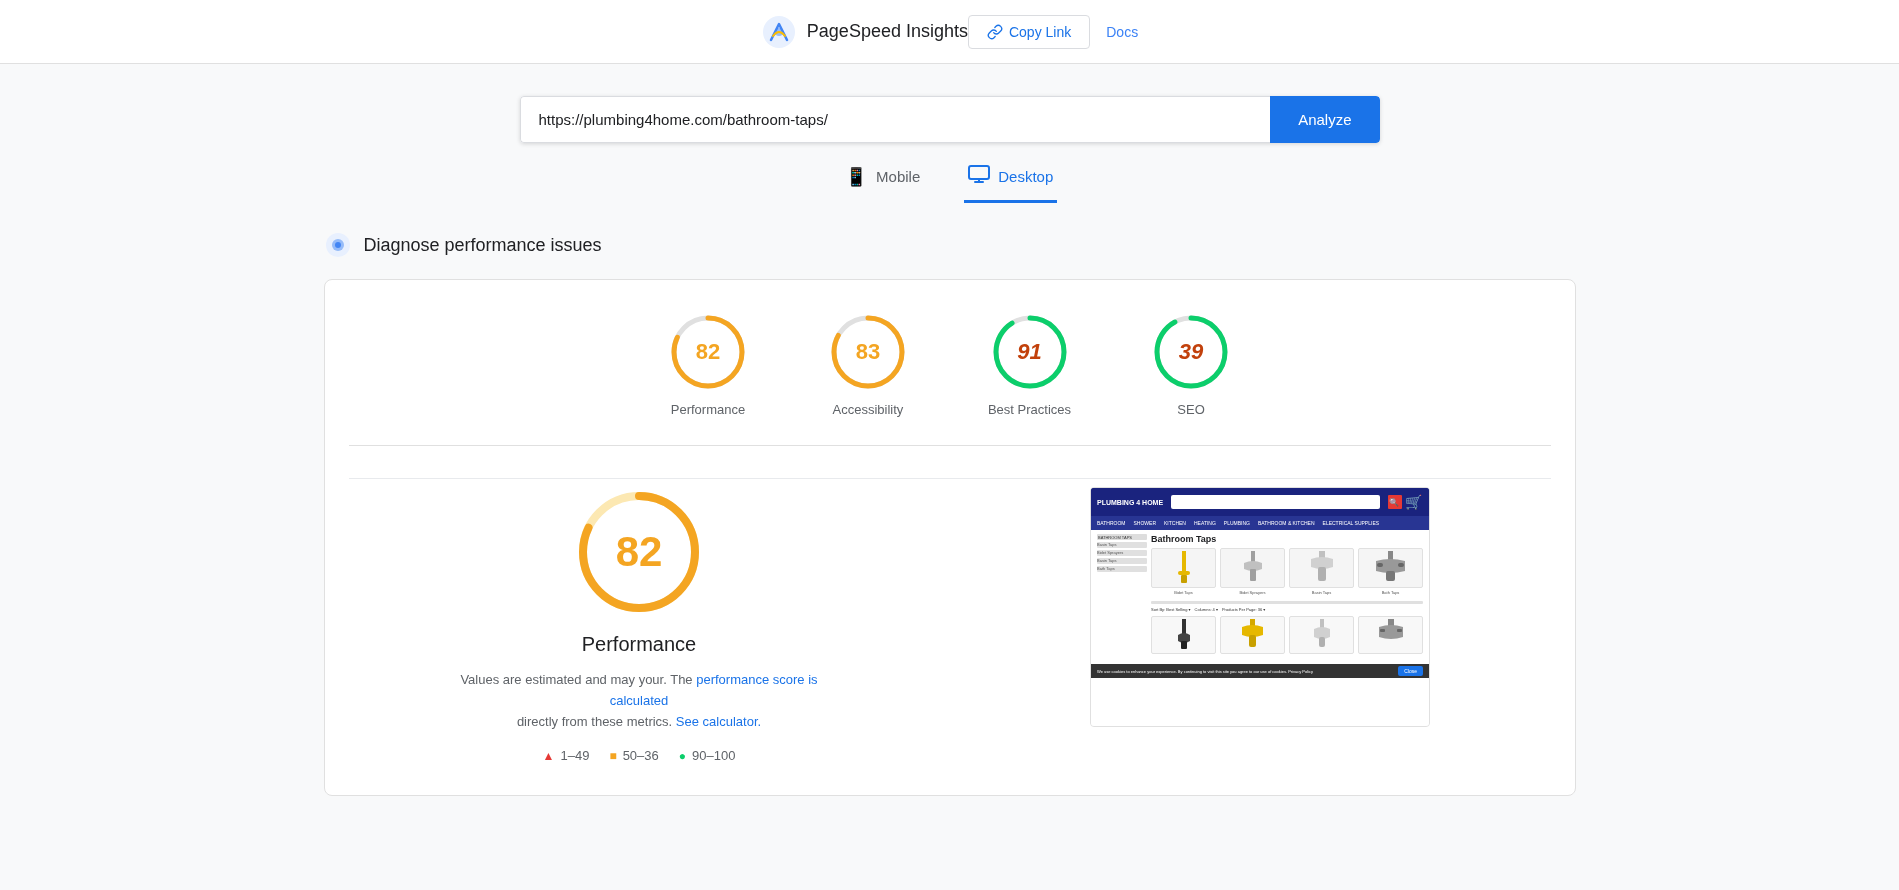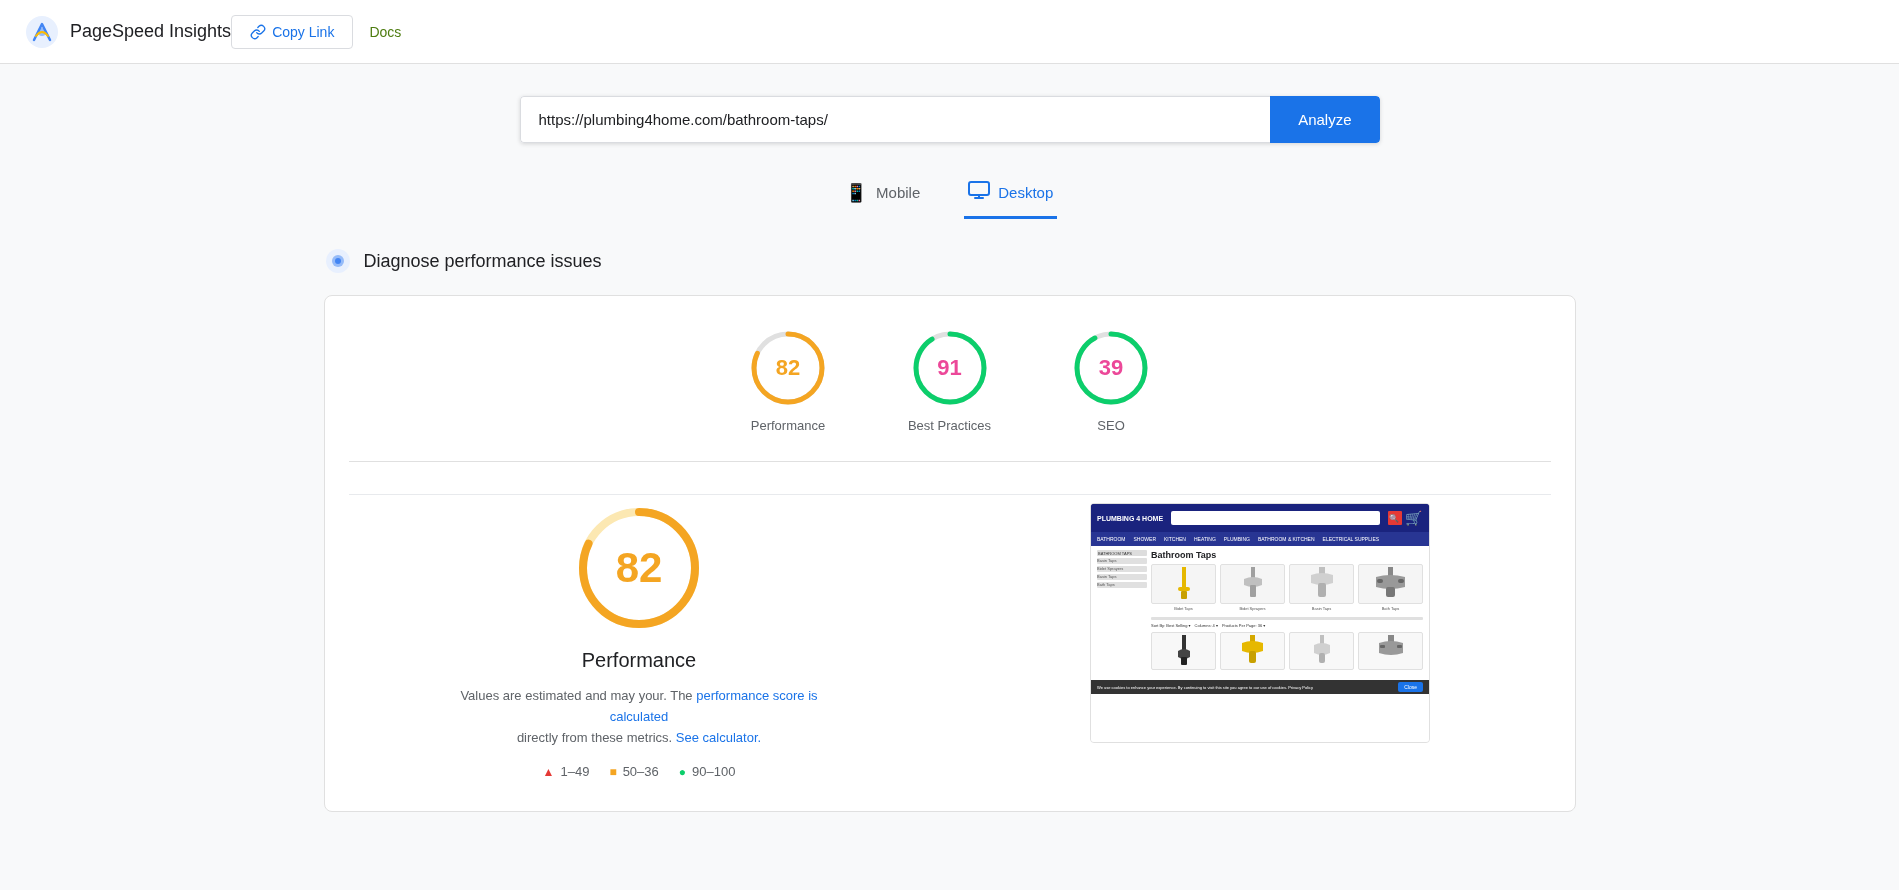--- a/index.html
+++ b/index.html
@@ -2,21 +2,21 @@
 <html><head>
   <meta charset="utf-8">
   <style>
     * { box-sizing: border-box; margin: 0; padding: 0; }
     body { font-family: 'Google Sans', Arial, sans-serif; background: #f8f9fa; color: #202124; min-height: 890px; }
 
     
     .header {
       display: flex;
       align-items: center;
-      justify-content: flex-start;
+      justify-content: center;
       padding: 0 24px;
       height: 64px;
       background: #fff;
       border-bottom: 1px solid #e0e0e0;
     }
     .header-left {
       display: flex;
       align-items: center;
       gap: 10px;
     }
@@ -41,39 +41,39 @@
       padding: 8px 18px;
       border: 1px solid #dadce0;
       border-radius: 4px;
       background: #fff;
       color: #1a73e8;
       font-size: 14px;
       cursor: pointer;
       font-weight: 500;
     }
     .docs-link {
-      color: #4d7c0f;
+      color: #3b82f6;
       font-size: 14px;
       font-weight: 500;
       text-decoration: none;
       cursor: pointer;
     }
 
     
     .main {
       max-width: 1300px;
       margin: 0 auto;
       padding: 32px 24px;
     }
 
     
     .url-bar-row {
       display: flex;
       justify-content: center;
-      margin-bottom: 28px;
+      margin-bottom: 12px;
     }
     .url-bar-container {
       display: flex;
       width: 860px;
       box-shadow: 0 1px 4px rgba(0,0,0,0.15);
       border-radius: 4px;
       overflow: hidden;
     }
     .url-input {
       flex: 1;
@@ -402,21 +402,21 @@
     
     .divider {
       border: none;
       border-top: 1px solid #e8eaed;
       margin: 0;
     }
 
     
     .orange { color: #f4a522; }
     
-    .green { color: #ec4899; }
+    .green { color: #c2410c; font-style: italic; }
   </style>
 </head>
 <body>
 
 <header class="header">
   <div class="header-left">
 
     <svg class="logo-icon" viewBox="0 0 36 36" fill="none" xmlns="http://www.w3.org/2000/svg">
       <circle cx="18" cy="18" r="16" fill="#e8f0fe"></circle>
       <path d="M10 26 L18 10 L26 26" stroke="#4285f4" stroke-width="2.5" stroke-linecap="round" stroke-linejoin="round" fill="none"></path>
@@ -480,20 +480,30 @@
         <div class="circle-container">
           <svg viewBox="0 0 80 80">
             <circle class="circle-bg" cx="40" cy="40" r="34"></circle>
             <circle class="circle-progress" cx="40" cy="40" r="34" stroke="#f4a522" stroke-dasharray="213.6" stroke-dashoffset="38.4"></circle>
           </svg>
           <span class="circle-value orange">82</span>
         </div>
         <span class="score-label">Performance</span>
       </div>
 
+      <div class="score-item">
+        <div class="circle-container">
+          <svg viewBox="0 0 80 80">
+            <circle class="circle-bg" cx="40" cy="40" r="34"></circle>
+            <circle class="circle-progress" cx="40" cy="40" r="34" stroke="#f4a522" stroke-dasharray="213.6" stroke-dashoffset="36.3"></circle>
+          </svg>
+          <span class="circle-value orange">83</span>
+        </div>
+        <span class="score-label">Accessibility</span>
+      </div>
 
       <div class="score-item">
         <div class="circle-container">
           <svg viewBox="0 0 80 80">
             <circle class="circle-bg" cx="40" cy="40" r="34"></circle>
             <circle class="circle-progress" cx="40" cy="40" r="34" stroke="#0cce6b" stroke-dasharray="213.6" stroke-dashoffset="19.2"></circle>
           </svg>
           <span class="circle-value green">91</span>
         </div>
         <span class="score-label">Best Practices</span>

